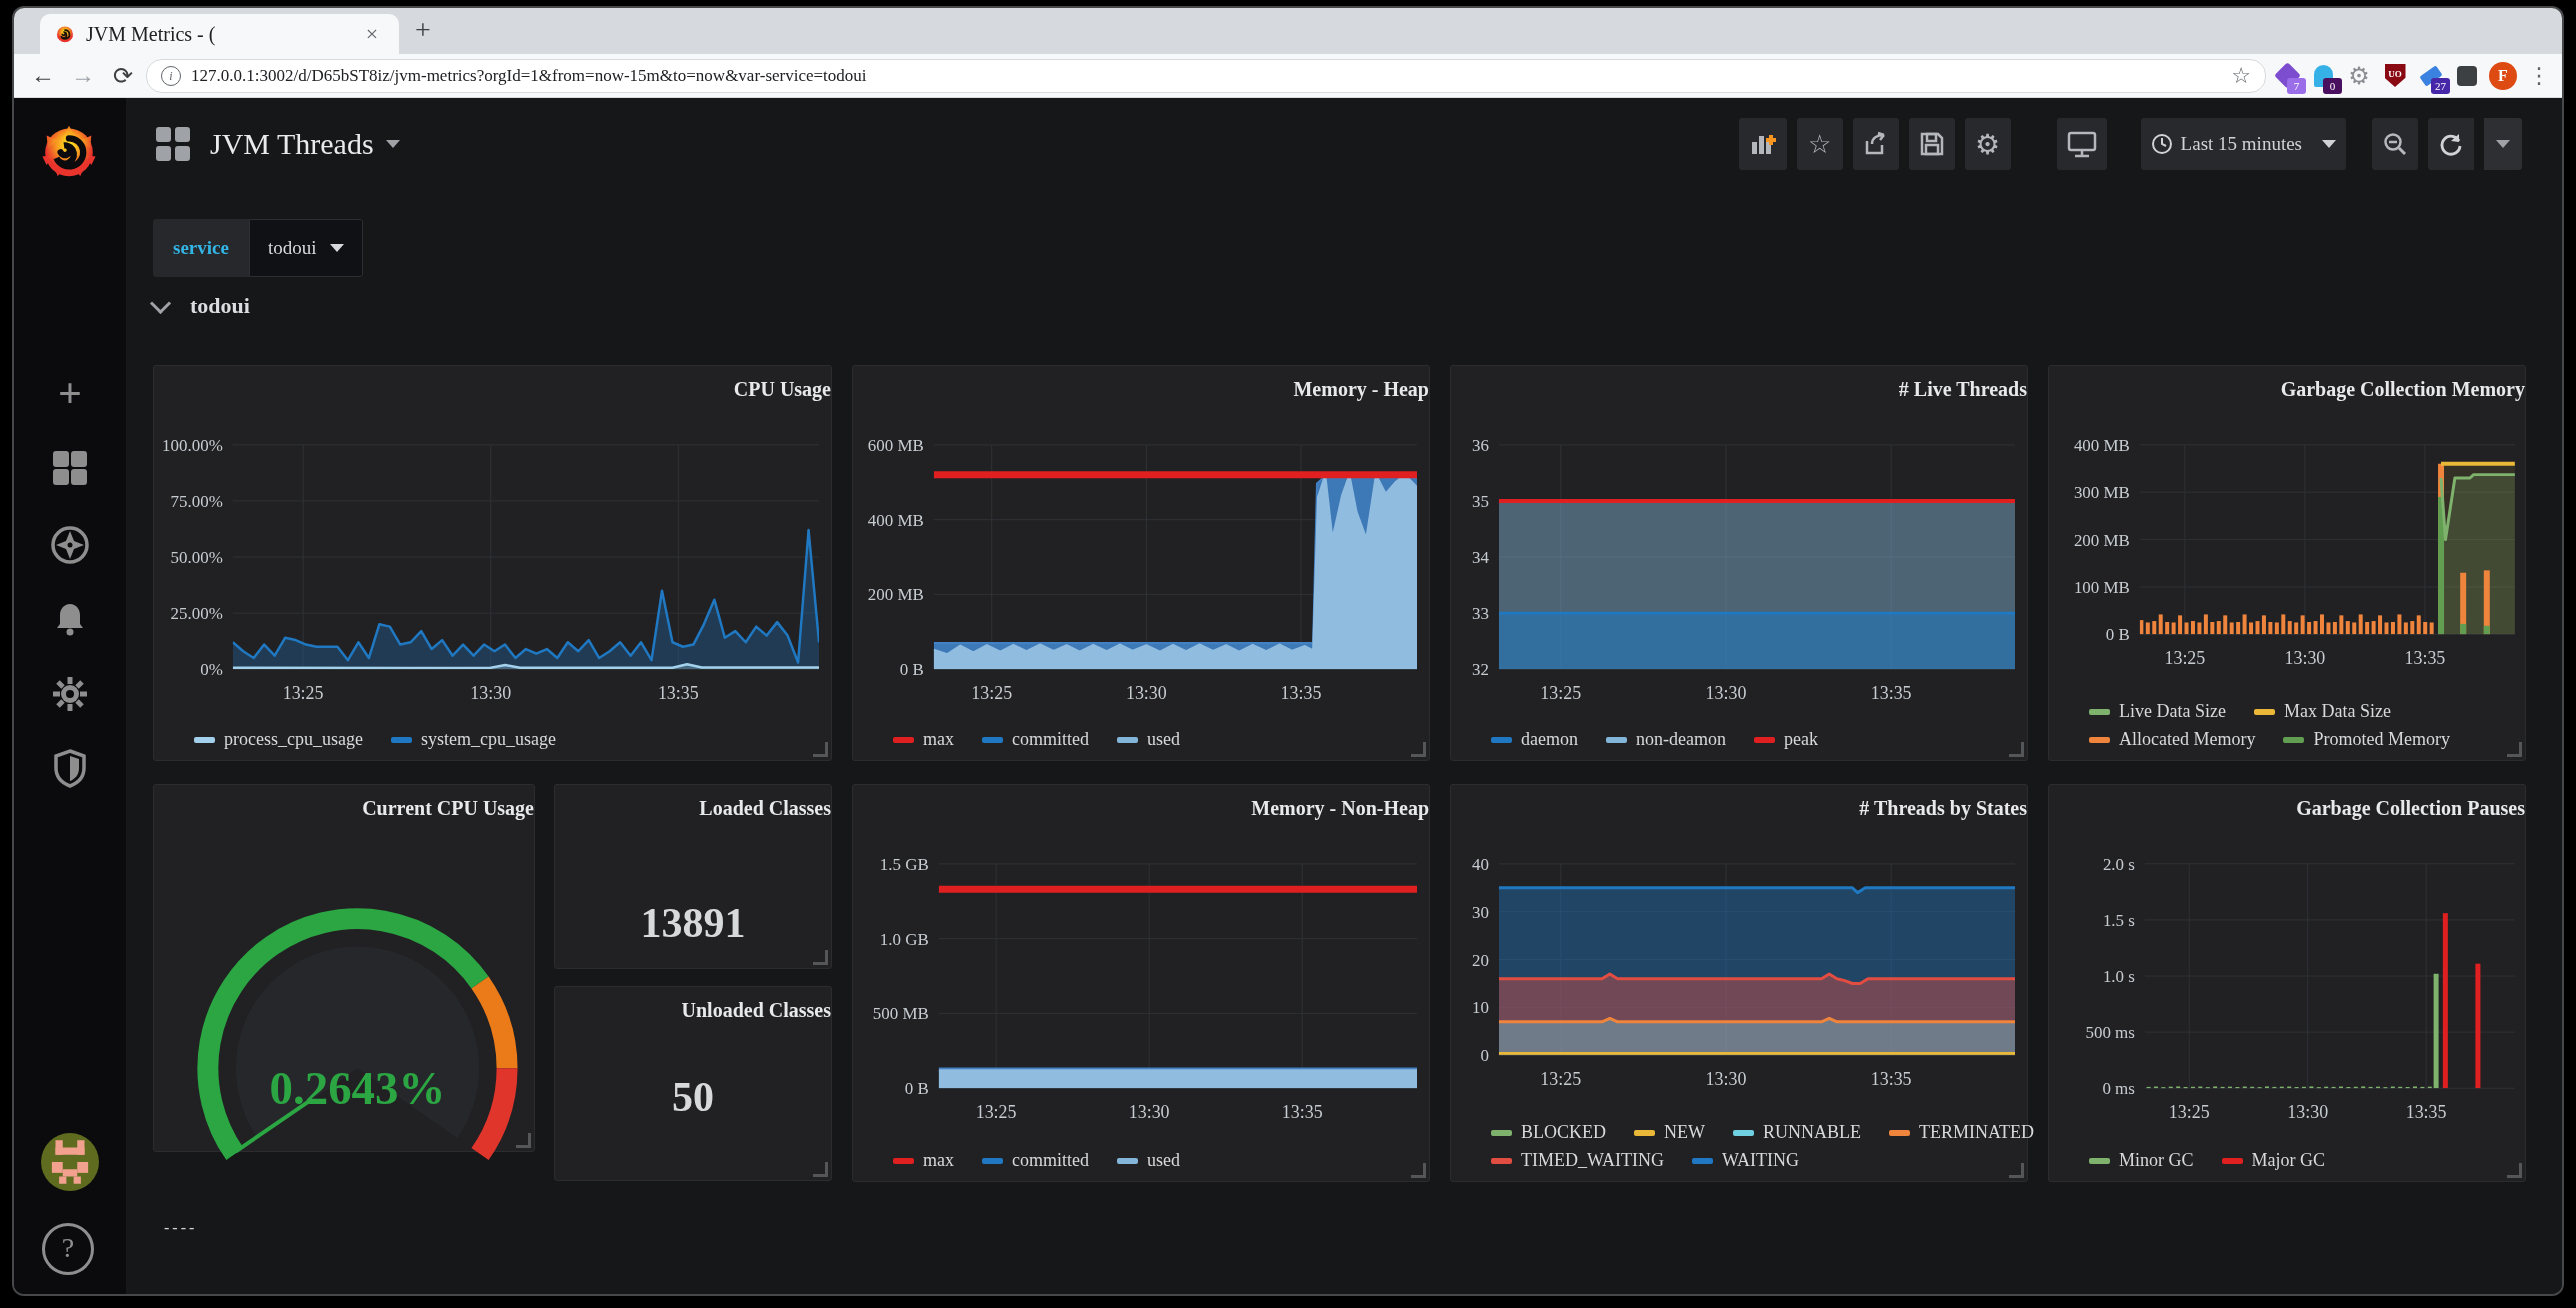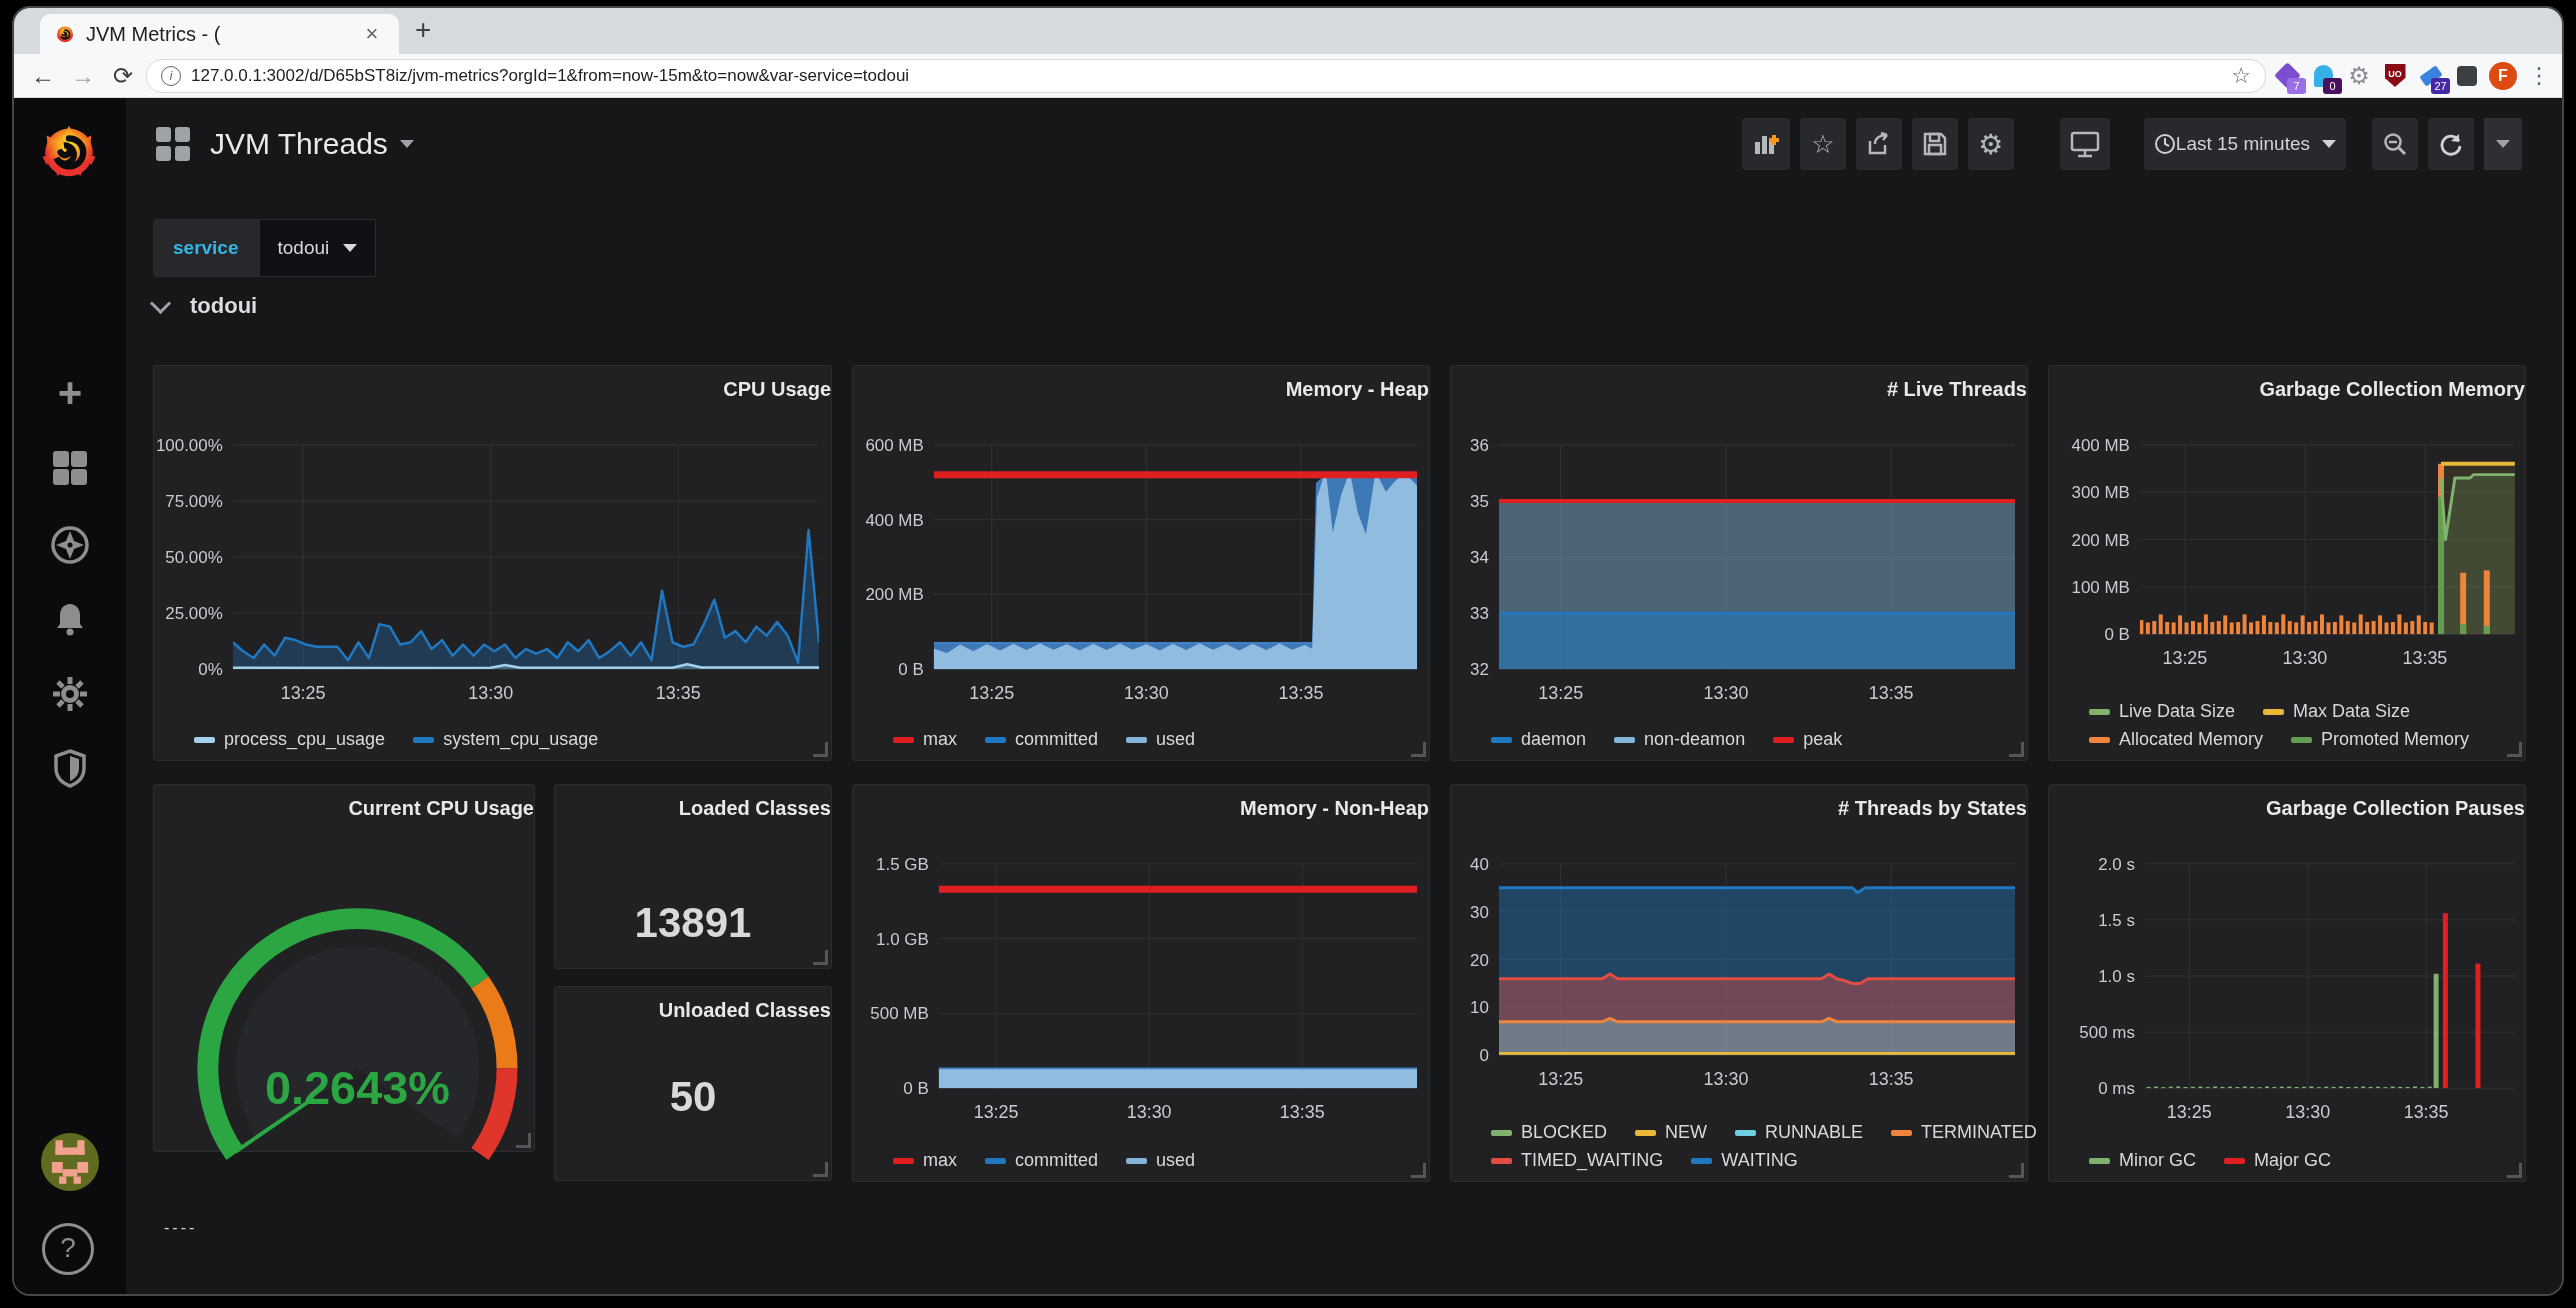--- a/index.html
+++ b/index.html
@@ -1,16 +1,16 @@
 <!DOCTYPE html>
 <html><head>
 <meta charset="utf-8">
 <style>
   html,body{margin:0;padding:0;background:#000;width:2576px;height:1309px;font-family:"Liberation Sans",sans-serif;-webkit-font-smoothing:antialiased;}
-  .window{position:absolute;left:14px;top:8px;width:2548px;height:1286px;border-radius:16px;overflow:hidden;background:#161719;box-shadow:0 0 0 2px #47484a;}
+  .window{position:absolute;left:14px;top:8px;width:2548px;height:1286px;border-radius:10px;overflow:hidden;background:#161719;box-shadow:0 0 0 2px #47484a;font-family:Liberation Serif, serif;}
   
   .tabstrip{height:46px;background:#d6d9dd;display:flex;align-items:flex-end;padding-left:26px;box-sizing:border-box;}
   .tab{width:359px;height:40px;background:#f7f8f9;border-radius:10px 10px 0 0;display:flex;align-items:center;padding:0 14px;box-sizing:border-box;}
   .tab-title{font-size:20px;color:#202124;white-space:nowrap;overflow:hidden;flex:1;margin-left:10px;}
   .tab-close{color:#5f6368;font-size:22px;width:26px;height:26px;line-height:26px;text-align:center;border-radius:50%;}
   .newtab{color:#3c4043;font-size:28px;margin-left:16px;margin-bottom:8px;}
   .toolbar{height:44px;background:#f7f8f9;display:flex;align-items:center;padding:0 12px;gap:6px;box-sizing:border-box;border-bottom:1px solid #dadce0;}
   .navbtn{font-size:24px;color:#3c4043;width:34px;text-align:center;}
   .navbtn.fwd{color:#9aa0a6;}
   .urlbar{flex:1;height:32px;background:#fff;border:1px solid #d6d9dd;border-radius:16px;display:flex;align-items:center;padding:0 14px;gap:10px;}
@@ -36,21 +36,21 @@
   .main{position:relative;flex:1;}
   .gheader{position:absolute;left:0;top:0;width:100%;height:92px;display:flex;align-items:center;}
   .dash-grid{display:grid;grid-template-columns:15px 15px;grid-gap:4px;margin-left:30px;}
   .dash-grid i{width:15px;height:15px;background:#9fa2a7;border-radius:3px;}
   .gtitle{color:#e9eaeb;font-size:30px;font-weight:500;margin-left:20px;}
   .caret{display:inline-block;width:0;height:0;border-left:7px solid transparent;border-right:7px solid transparent;border-top:8px solid #9fa2a7;margin-left:12px;}
   .hright{margin-left:auto;margin-right:40px;display:flex;align-items:center;gap:10px;}
   .hbtn{height:52px;min-width:46px;background:#27292d;border-radius:3px;display:flex;align-items:center;justify-content:center;color:#b4b7bb;padding:0 10px;box-sizing:border-box;}
   .hbtn svg{stroke:#b4b7bb;fill:none;stroke-width:2;}
   .hspace{width:26px;}
-  .timebtn{font-size:19px;color:#d0d2d5;gap:0;}
+  .timebtn{font-size:19px;color:#d0d2d5;gap:8px;}
   .splitcaret{min-width:38px;}
   
   .submenu{position:absolute;left:27px;top:121px;height:58px;display:flex;}
   .sub-label{background:#26282c;color:#33b5e5;font-weight:bold;font-size:19px;display:flex;align-items:center;padding:0 20px;border-radius:3px 0 0 3px;}
   .sub-value{background:#101114;border:1px solid #2c2e33;color:#d8d9da;font-size:19px;display:flex;align-items:center;gap:12px;padding:0 18px;border-radius:0 3px 3px 0;}
   .sub-value .caret{margin-left:2px;border-top-color:#d8d9da;}
   .rowhead{position:absolute;left:27px;top:195px;display:flex;align-items:center;color:#dcdde0;}
   .chev{width:12px;height:12px;border-right:3px solid #9fa2a7;border-bottom:3px solid #9fa2a7;transform:rotate(45deg);margin-right:22px;margin-top:-6px;}
   .rowtitle{font-size:22px;font-weight:bold;}
   

